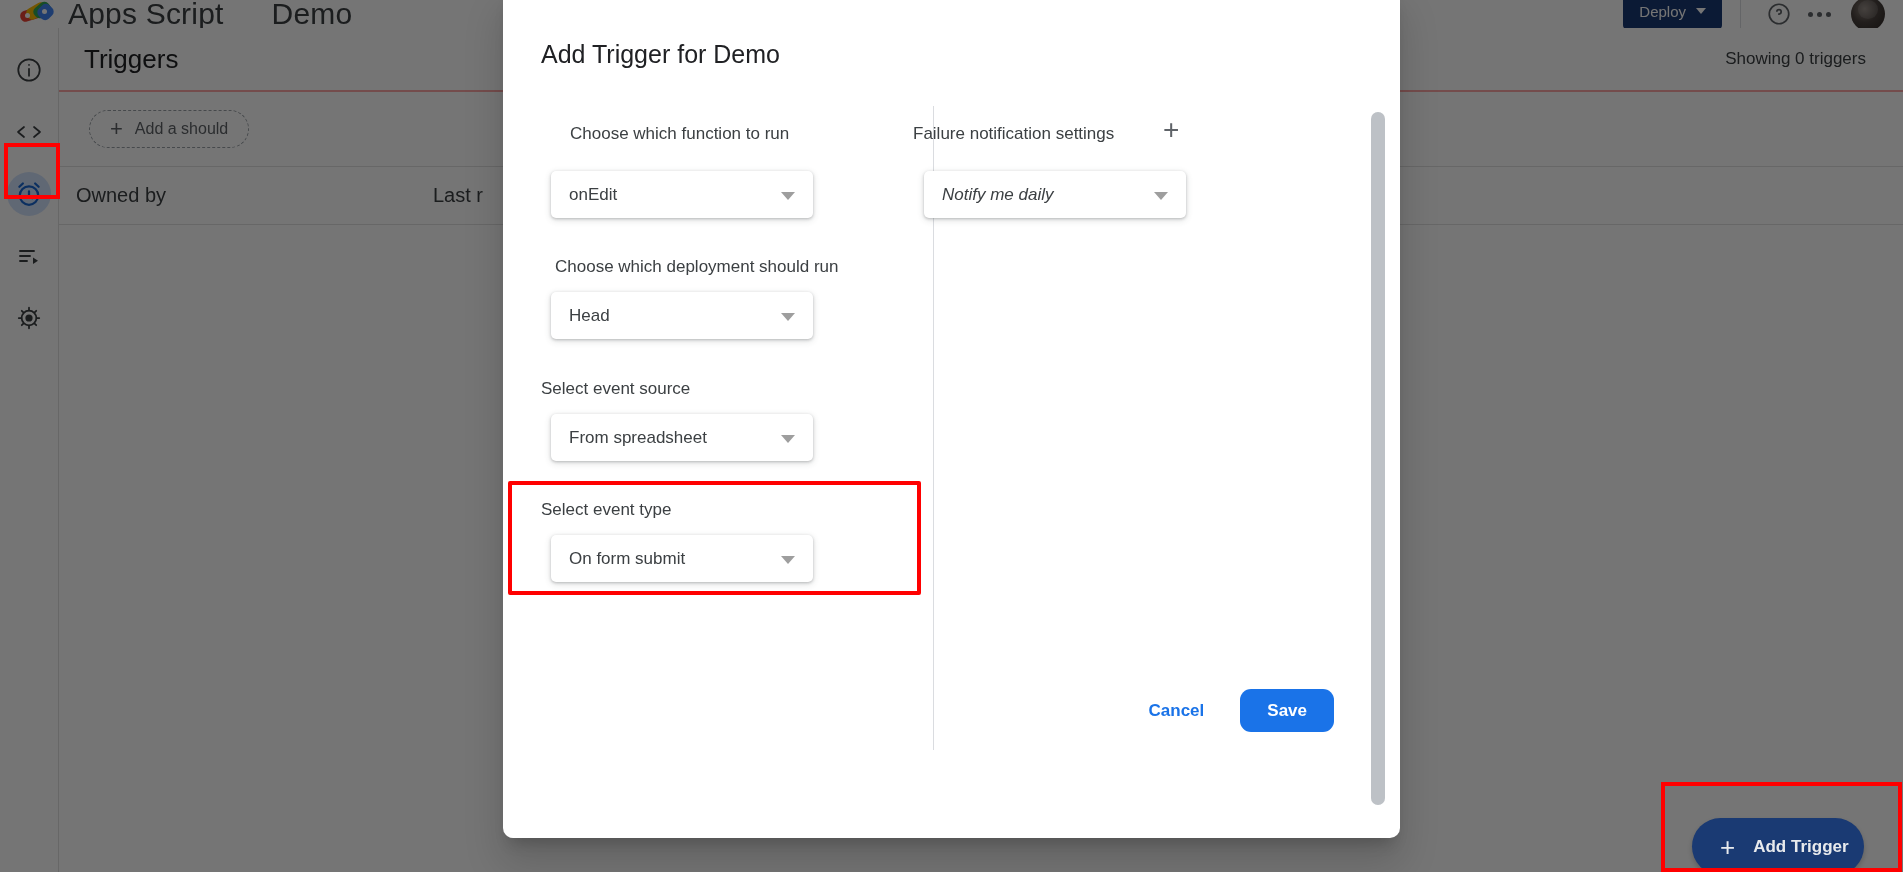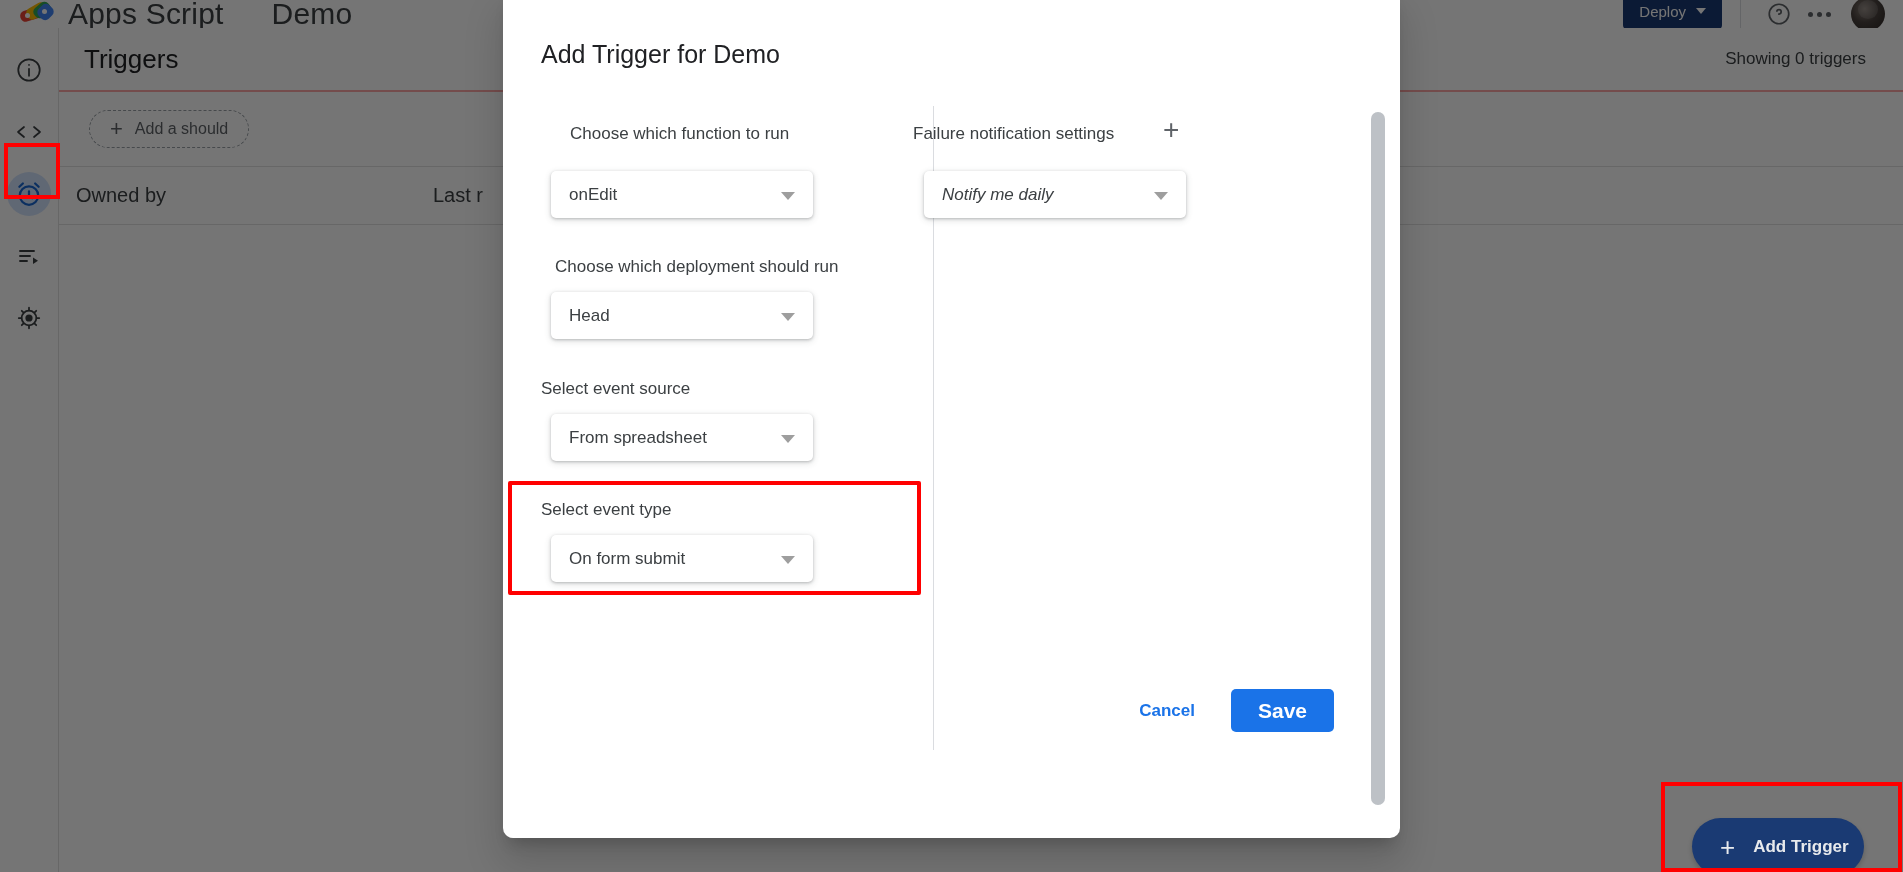--- a/index.html
+++ b/index.html
@@ -140,23 +140,23 @@
     position: absolute; left: 5px; top: 389px; width: 413px; height: 114px;
     border: 4px solid #ff0000; border-radius: 2px; pointer-events: none;
   }
 
   .dlg-actions { position: absolute; right: 66px; bottom: 106px; display: flex; align-items: center; gap: 30px; }
   .btn-cancel {
     background: none; border: none; color: #1a73e8; font-size: 17px; font-weight: 700;
     font-family: "Liberation Sans", sans-serif; cursor: pointer; padding: 8px 6px;
   }
   .btn-save {
-    background: #1a73e8; border: none; color: #fff; font-size: 21px; font-weight: 700;
+    background: #1a73e8; border: none; color: #fff; font-size: 17px; font-weight: 700;
     font-family: "Liberation Sans", sans-serif; cursor: pointer;
-    height: 43px; padding: 0 27px; border-radius: 5px;
+    height: 43px; padding: 0 27px; border-radius: 11px;
   }
   .dlg-scrollbar {
     position: absolute; right: 15px; top: 124px; width: 14px; height: 693px;
     background: #f1f3f4; border-radius: 7px; cursor: pointer;
   }
   .dlg-scrollbar .thumb { position:absolute; left:0; top:0; width:14px; height:693px; background:#bdc1c6; border-radius:7px;}
 
   
   .fab {
     position: absolute; left: 1692px; top: 818px; width: 172px; height: 57px;

